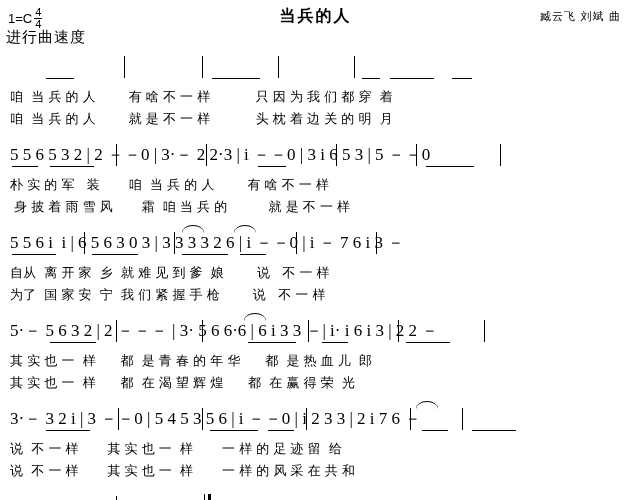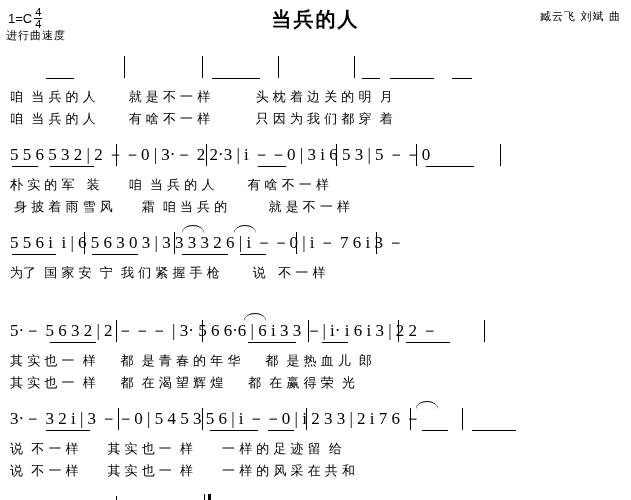--- a/index.html
+++ b/index.html
@@ -28,21 +28,21 @@
     position: relative;
     height: 52px;
   }
   .title {
     position: absolute;
     left: 0;
     right: 0;
     top: 6px;
     text-align: center;
     font-family: "DejaVu Sans", sans-serif;
-    font-size: 20px;
+    font-size: 16px;
     font-weight: bold;
     letter-spacing: 2px;
   }
   .key-sig {
     position: absolute;
     left: 8px;
     top: 8px;
     font-family: Liberation Sans, sans-serif;
     font-size: 13px;
     white-space: nowrap;
@@ -64,21 +64,21 @@
   }
   .key-sig .frac .den {
     display: block;
     padding: 0 1px;
   }
   .tempo {
     position: absolute;
     left: 6px;
     top: 28px;
     font-family: "DejaVu Sans", sans-serif;
-    font-size: 11px;
+    font-size: 15px;
     letter-spacing: 1px;
   }
   .credits {
     position: absolute;
     right: 10px;
     top: 8px;
     font-family: "DejaVu Sans", sans-serif;
     font-size: 11px;
     line-height: 17px;
     text-align: left;
@@ -175,24 +175,24 @@
       <div class="beam" style="left:356px; top:26px; width:18px;"></div>
       <div class="beam" style="left:384px; top:26px; width:44px;"></div>
       <div class="beam" style="left:446px; top:26px; width:20px;"></div>
       
       <div class="barline" style="left:118px;"></div>
       <div class="barline" style="left:196px;"></div>
       <div class="barline" style="left:272px;"></div>
       <div class="barline" style="left:348px;"></div>
     </div>
     <div class="lyric-row">
+      <span class="ly" style="left:4px;">咱  当 兵 的 人        有 啥 不 一 样           只 因 为 我 们 都 穿  着</span>
+    </div>
+    <div class="lyric-row">
       <span class="ly" style="left:4px;">咱  当 兵 的 人        就 是 不 一 样           头 枕 着 边 关 的 明  月</span>
-    </div>
-    <div class="lyric-row">
-      <span class="ly" style="left:4px;">咱  当 兵 的 人        有 啥 不 一 样           只 因 为 我 们 都 穿  着</span>
     </div>
   </div>
 
   <div class="system" style="height:88px;">
     <div class="notes-row" style="height:34px;">
       <span class="nt" style="left:4px;">5 5 6 5 3 2 | 2 －－0 | 3·－ 2 2·3 | i －－0 | 3 i 6 5 3 | 5 －－0</span>
       <div class="beam" style="left:6px;   top:26px; width:26px;"></div>
       <div class="beam" style="left:44px;  top:26px; width:44px;"></div>
       <div class="beam" style="left:252px; top:26px; width:28px;"></div>
       <div class="beam" style="left:420px; top:26px; width:48px;"></div>
@@ -216,20 +216,23 @@
       <div class="beam" style="left:6px;   top:26px; width:44px;"></div>
       <div class="beam" style="left:86px;  top:26px; width:46px;"></div>
       <div class="beam" style="left:176px; top:26px; width:46px;"></div>
       <div class="beam" style="left:234px; top:26px; width:26px;"></div>
       <div class="slur" style="left:176px; top:-3px;"></div>
       <div class="slur" style="left:228px; top:-3px;"></div>
       <div class="barline" style="left:78px;"></div>
       <div class="barline" style="left:168px;"></div>
       <div class="barline" style="left:290px;"></div>
       <div class="barline" style="left:370px;"></div>
+    </div>
+    <div class="lyric-row">
+      <span class="ly" style="left:4px;">自从  离 开 家  乡  就 难 见 到 爹  娘        说   不 一 样</span>
     </div>
     <div class="lyric-row">
       <span class="ly" style="left:4px;">为了  国 家 安  宁  我 们 紧 握 手 枪        说   不 一 样</span>
     </div>
   </div>
 
   <div class="system" style="height:88px;">
     <div class="notes-row" style="height:34px;">
       <span class="nt" style="left:4px;">5·－ 5 6 3 2 | 2 －－－ | 3· 5 6 6·6 | 6 i 3 3 －| i· i 6 i 3 | 2 2 －</span>
       <div class="beam" style="left:44px;  top:26px; width:46px;"></div>

